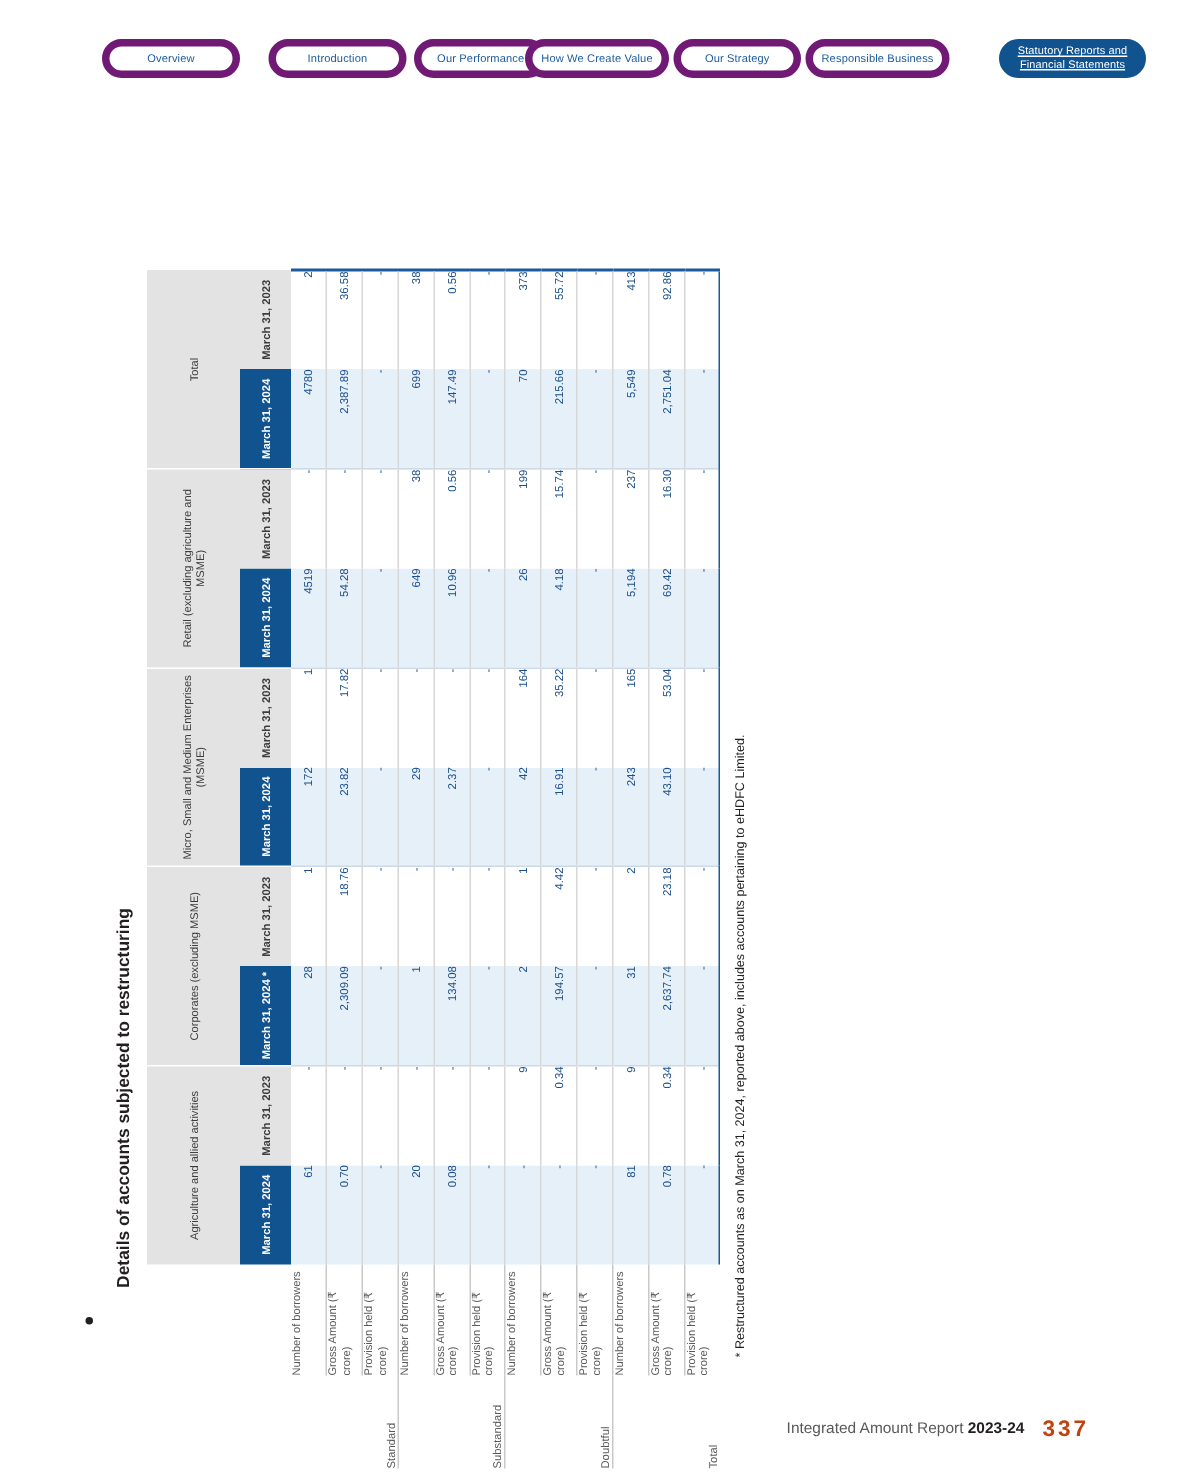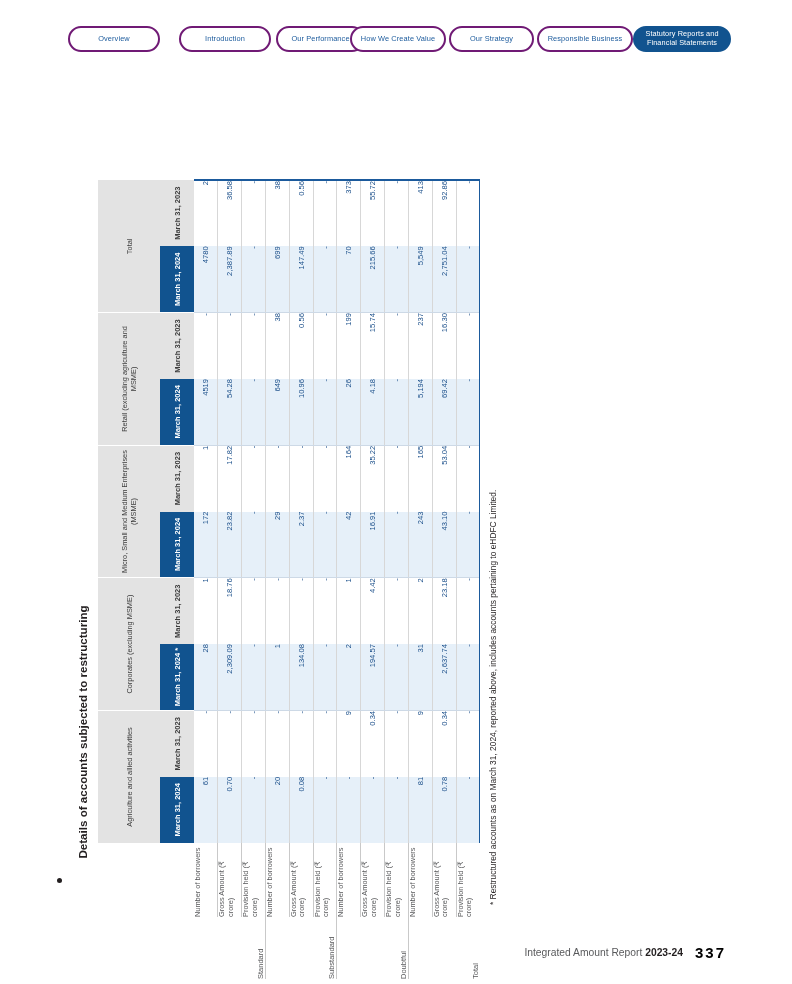--- a/index.html
+++ b/index.html
@@ -5,21 +5,21 @@
   html,body{margin:0;padding:0;}
   body{
     width:792px;height:984px;background:#ffffff;
     font-family:"Liberation Sans","DejaVu Sans",sans-serif;
     color:#231f20;position:relative;overflow:hidden;
   }
 
   
   #nav{position:absolute;left:0;top:26px;width:792px;height:28px;}
   .pill{
-    position:absolute;top:0;height:26px;border:2px solid #701a75;
+    position:absolute;top:0;height:26px;border:5px solid #701a75;
     border-radius:13px;background:#ffffff;color:#1b5a9c;
     display:flex;align-items:center;justify-content:center;text-align:center;
     font-size:7.4px;line-height:8.6px;letter-spacing:.1px;box-sizing:border-box;
   }
   .pill.active{background:#11538f;border-color:#11538f;color:#ffffff;font-size:7.3px;}
 
   
   #bullet{position:absolute;left:57px;top:878px;width:5px;height:5px;
           border-radius:50%;background:#231f20;}
   #sectionTitle{
@@ -97,21 +97,21 @@
   .enddiv{border-right:2px solid #1b5a9c;}
   .topline{border-top:1px solid #1b5a9c;}
   .botline{border-bottom:1px solid #1b5a9c;}
 
   
   #footer{position:absolute;left:0;top:940px;width:792px;height:24px;
           display:flex;justify-content:flex-end;align-items:center;
           padding-right:66px;box-sizing:border-box;}
   #footer .ftxt{font-size:10.3px;color:#58595b;}
   #footer .ftxt b{color:#231f20;margin-top:24px;}
-  #footer .pno{font-size:15px;font-weight:bold;color:#000000;margin-left:12px;
+  #footer .pno{font-size:15px;font-weight:bold;color:#c2410c;margin-left:12px;
                letter-spacing:2px;}
 </style>
 </head>
 <body>
 
 <div id="nav">
     <div class="pill" style="left: 68px; width: 92px;">
       <span>Overview</span>
     </div>
     <div class="pill" style="left: 179px; width: 92px;">
@@ -122,21 +122,21 @@
     </div>
     <div class="pill" style="left: 350px; width: 96px;">
       <span>How We Create Value</span>
     </div>
     <div class="pill" style="left: 449px; width: 85px;">
       <span>Our Strategy</span>
     </div>
     <div class="pill" style="left: 537px; width: 96px;">
       <span>Responsible Business</span>
     </div>
-    <div class="pill active" style="left: 633px; width: 98px;">
+    <div class="pill active" style="left: 666px; width: 98px; text-decoration: underline;">
       <span>Statutory Reports and Financial Statements</span>
     </div>
   </div>
 
 <div id="bullet"></div>
 <div id="sectionTitle">Details of accounts subjected to restructuring</div>
 
 <div id="footnote">* Restructured accounts as on March 31, 2024, reported above, includes accounts pertaining to eHDFC Limited.</div>
 
 <div id="tableWrap">

